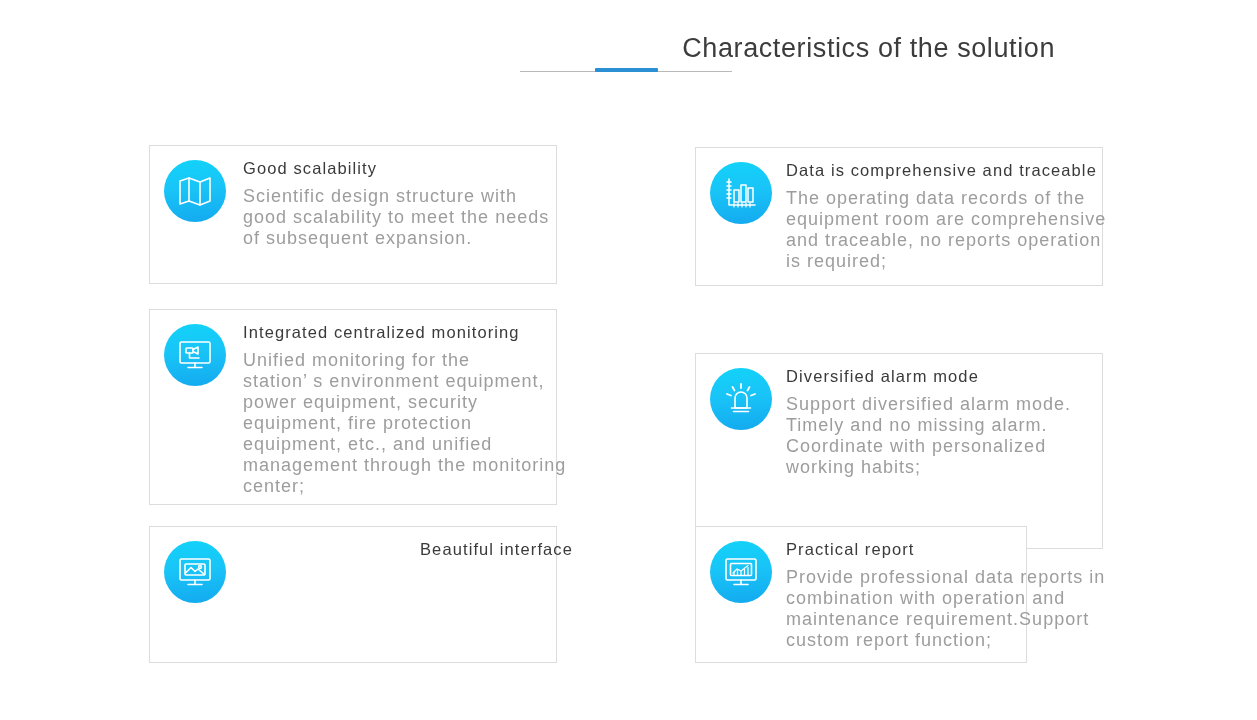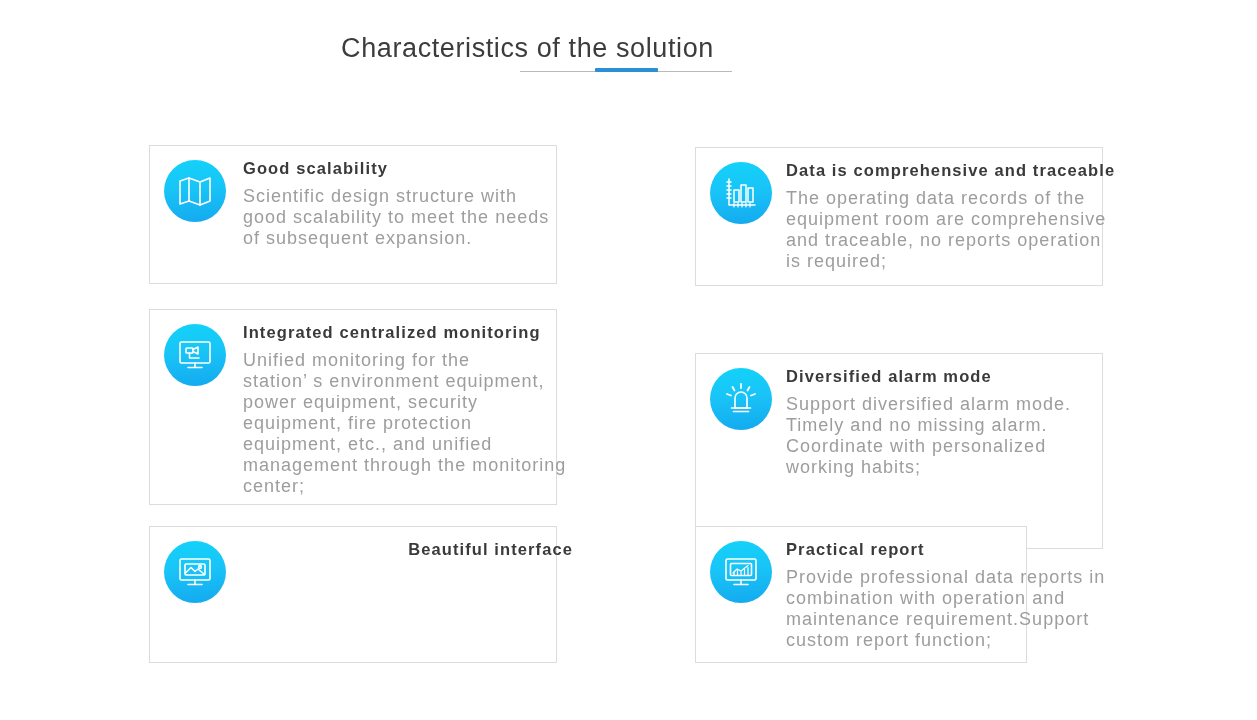--- a/index.html
+++ b/index.html
@@ -14,21 +14,21 @@
     overflow: hidden;
     position: relative;
   }
 
   
   .page-header {
     position: absolute;
     top: 0;
     left: 0;
     width: 1055px;
-    text-align: center;
+    text-align: right;
   }
   .page-title {
     margin: 0;
     padding-top: 30px;
     font-size: 27px;
     font-weight: 400;
     color: #3c3c3c;
     letter-spacing: 0.6px;
     line-height: 36px;
     font-family: "Liberation Sans", sans-serif;
@@ -81,21 +81,21 @@
 
   .card-text {
     position: absolute;
     left: 93px;
     top: 11px;
     width: 330px;
   }
   .card-title {
     margin: 0;
     font-size: 16.5px;
-    font-weight: 700;
+    font-weight: 400;
     color: #3a3a3a;
     letter-spacing: 1.1px;
     line-height: 23px;
     white-space: nowrap;
     font-family: "Liberation Sans", sans-serif;
   }
   .card-desc {
     margin: 6px 0 0 0;
     font-size: 18px;
     font-weight: 400;

